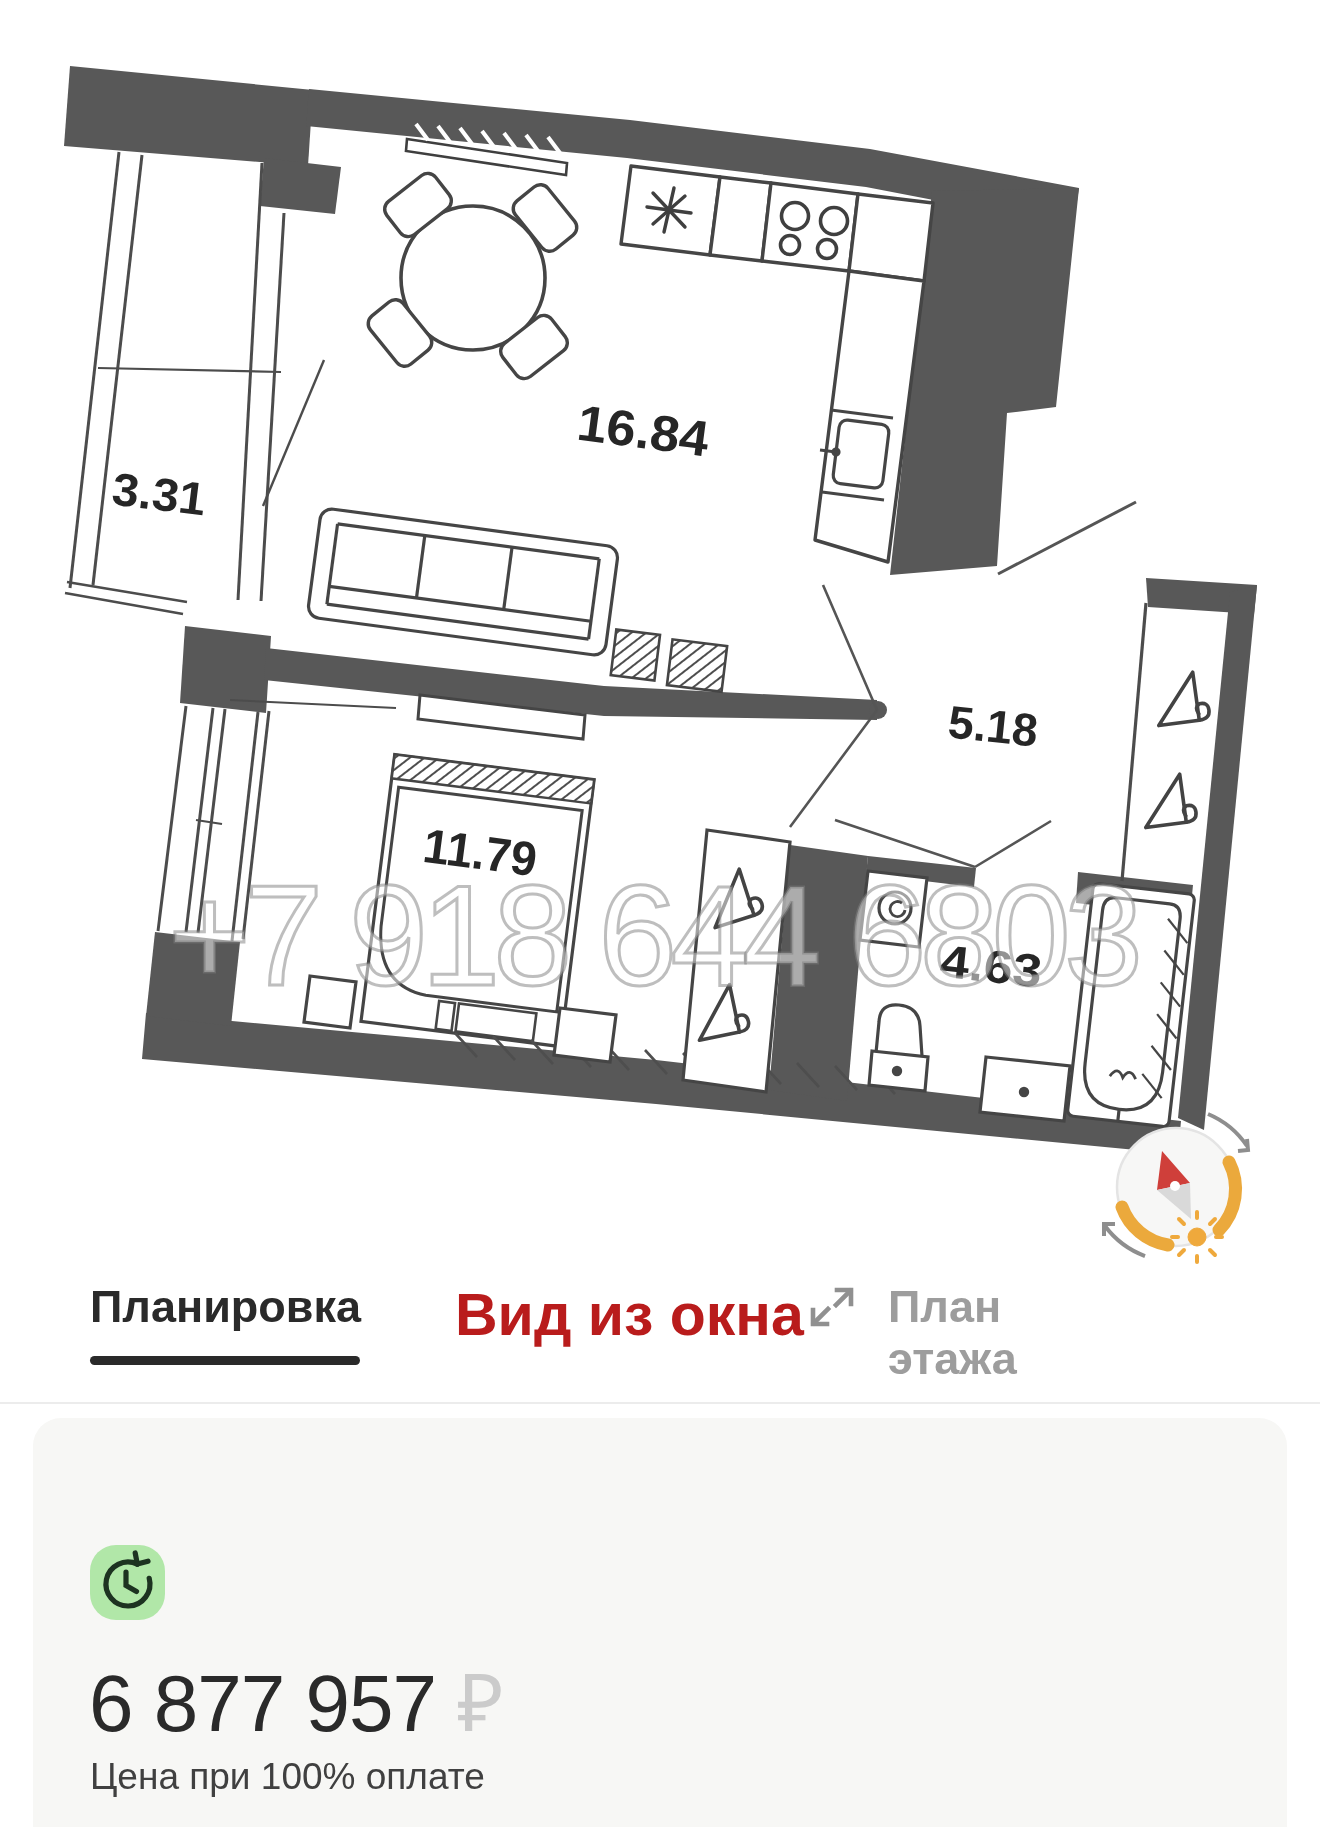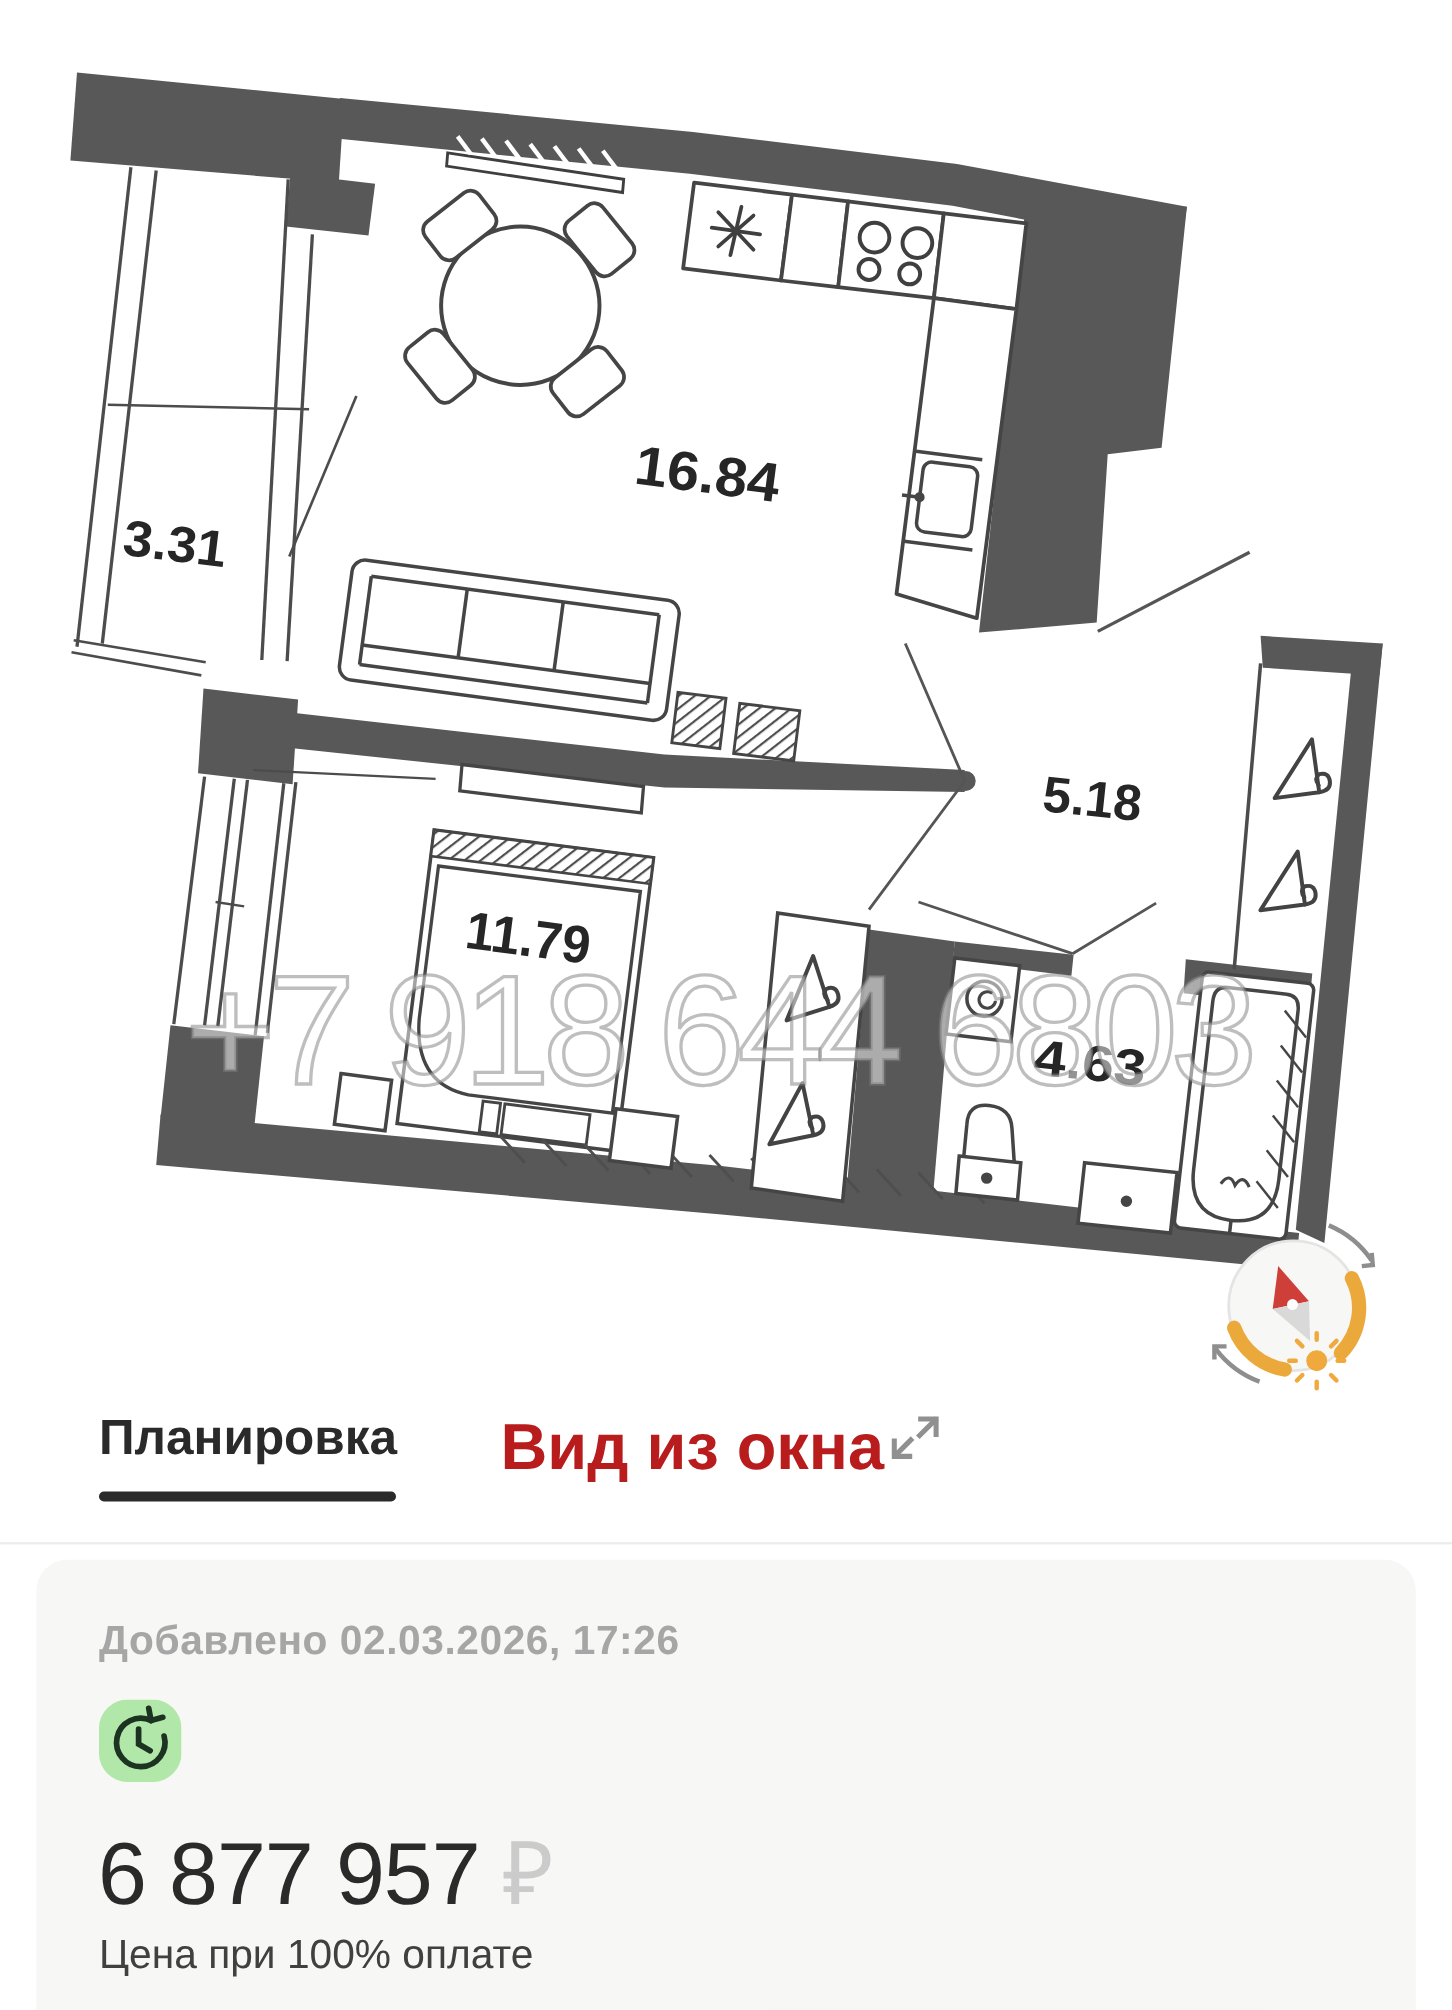--- a/index.html
+++ b/index.html
@@ -277,27 +277,27 @@
 
   <div class="tab2">Вид из окна</div>
 
   <svg class="abs" style="left:800px;top:14px" width="56" height="56" viewBox="0 0 56 56" fill="none" stroke="#909090" stroke-width="4.6" stroke-linecap="square" stroke-linejoin="miter">
     <path d="M37 8 L51 8 L51 22"></path>
       <path d="M50 9 L36 23"></path>
     <path d="M13 28 L13 42 L27 42"></path>
       <path d="M14 41 L28 27"></path>
   </svg>
 
+  <div class="tab3">План этажа</div>
   <div class="underline"></div>
 </div>
 <div class="sep"></div>
 
 <div class="card">
 
-  <div class="date">Добавлено 02.03.2026, 17:26</div>
 
   <svg class="abs" style="left:57px;top:127px" width="75" height="75" viewBox="0 0 75 75">
     <rect x="0" y="0" width="75" height="75" rx="26" fill="#b1e7a8"></rect>
     <g stroke="#1d3321" stroke-width="5.2" fill="none" stroke-linecap="round">
       <path d="M 47.3 19.1 A 22 22 0 1 0 59.2 33.3"></path>
       <path d="M 45.2 8.0 L 47.3 19.1"></path>
       <path d="M 58.0 16.2 L 47.3 19.1"></path>
       <path d="M 36 27 L 36 40.5 L 46.5 46.5"></path>
     </g>
   </svg>

